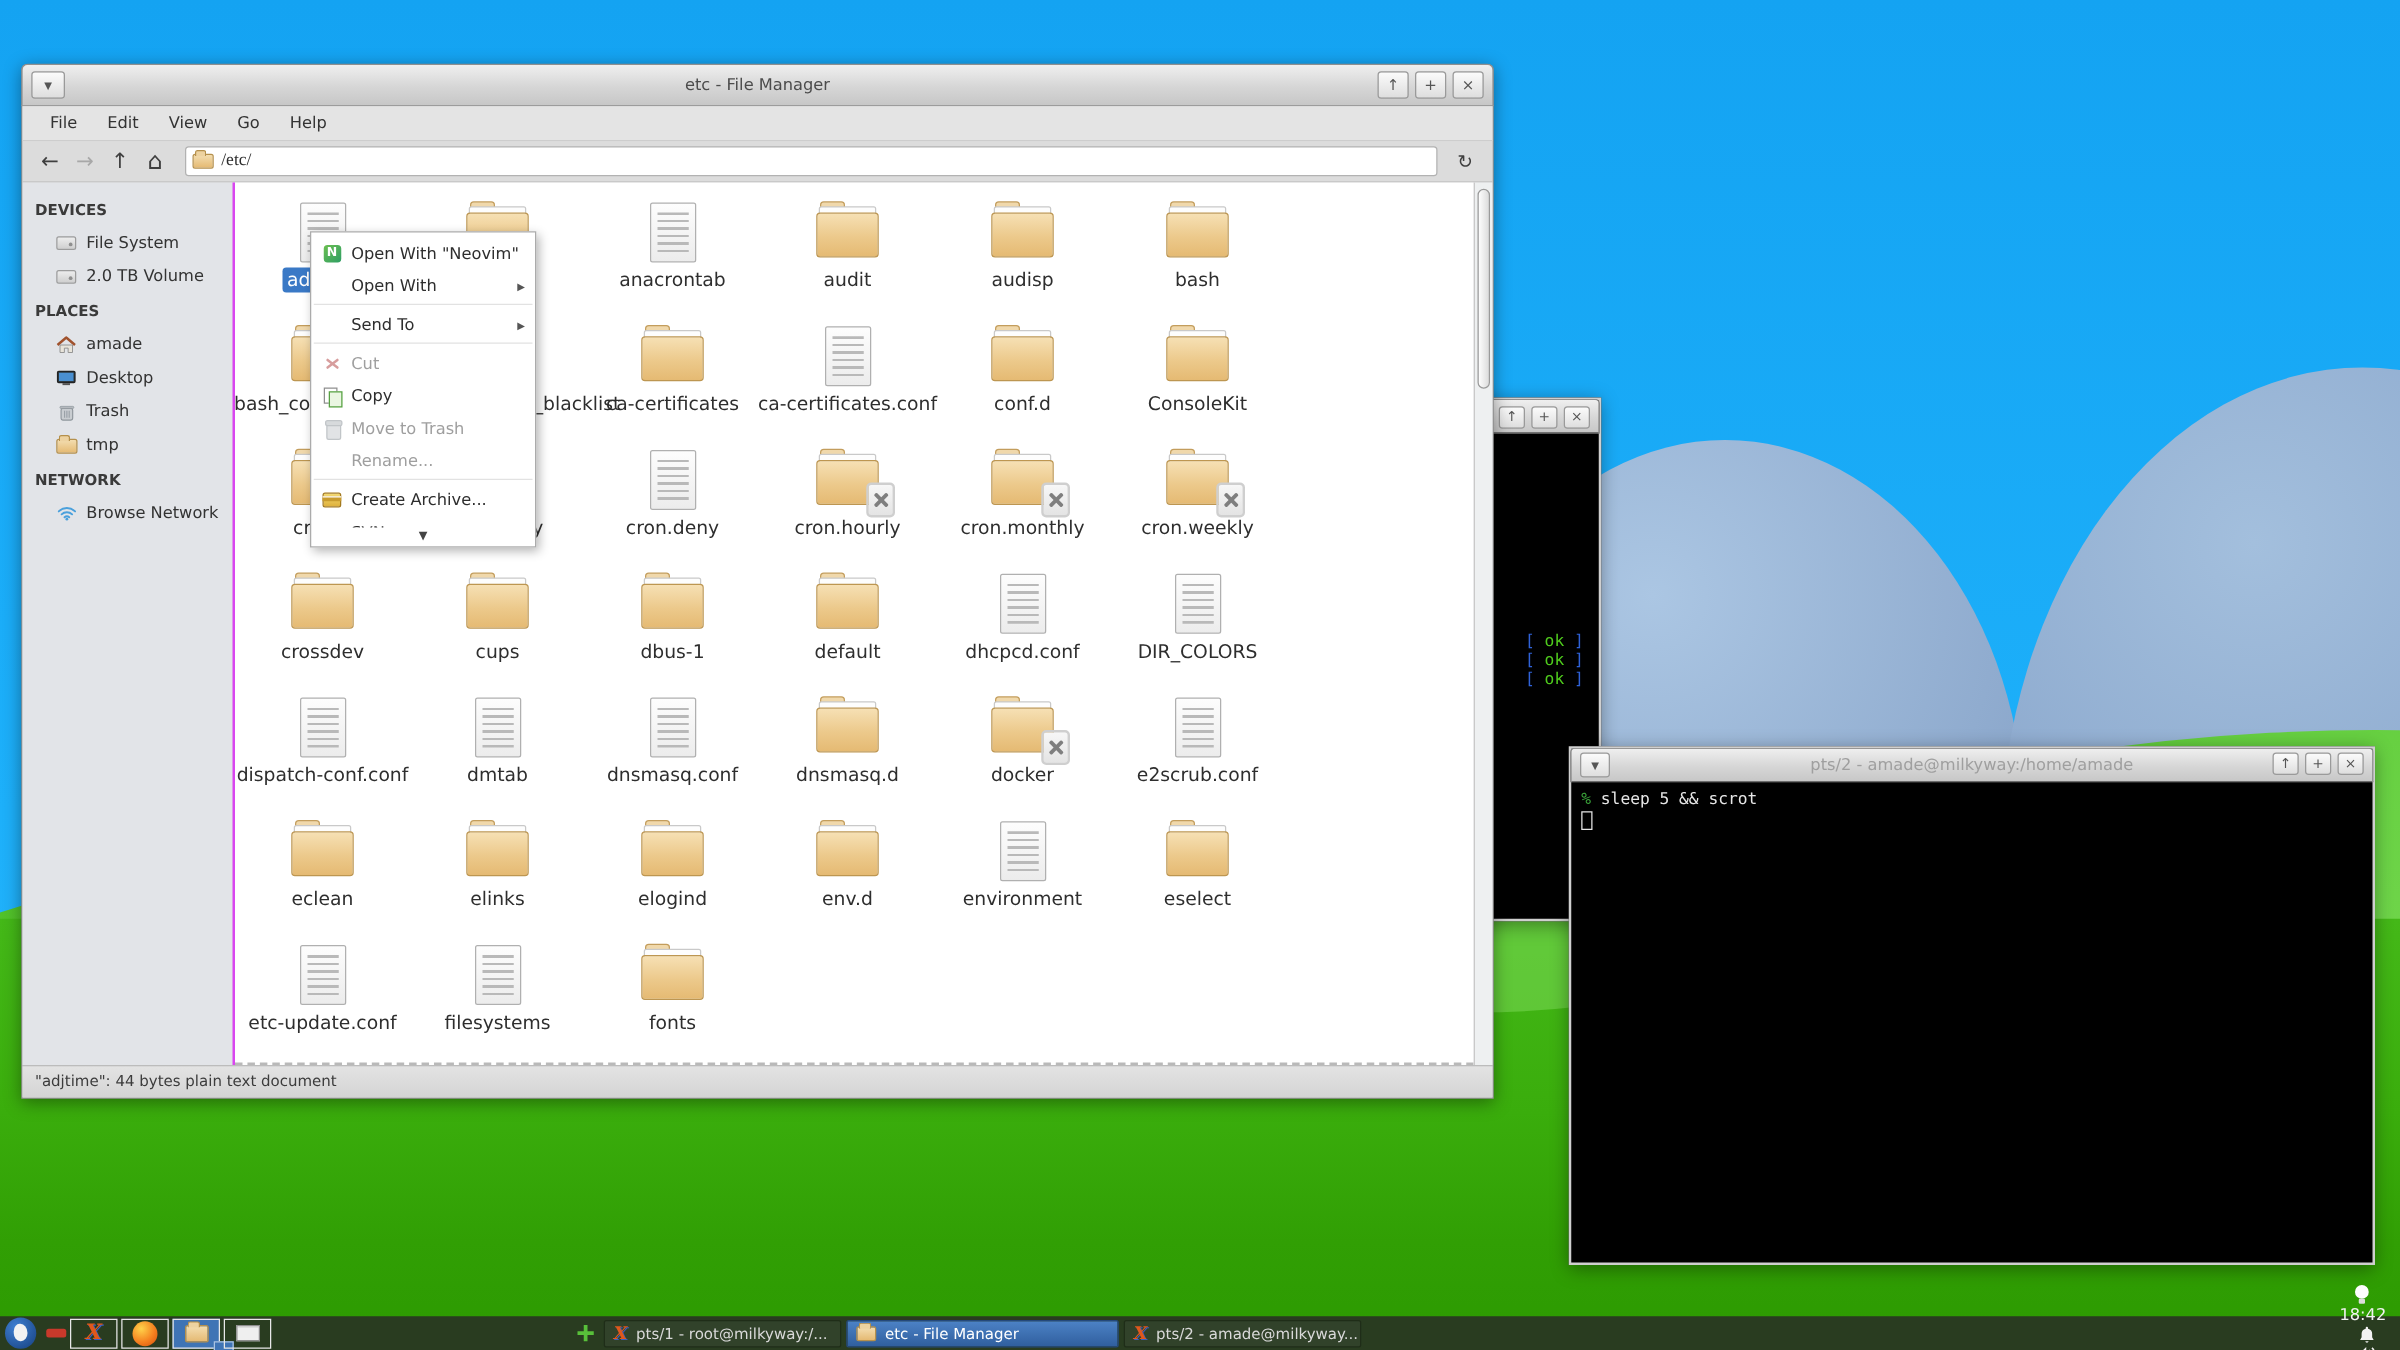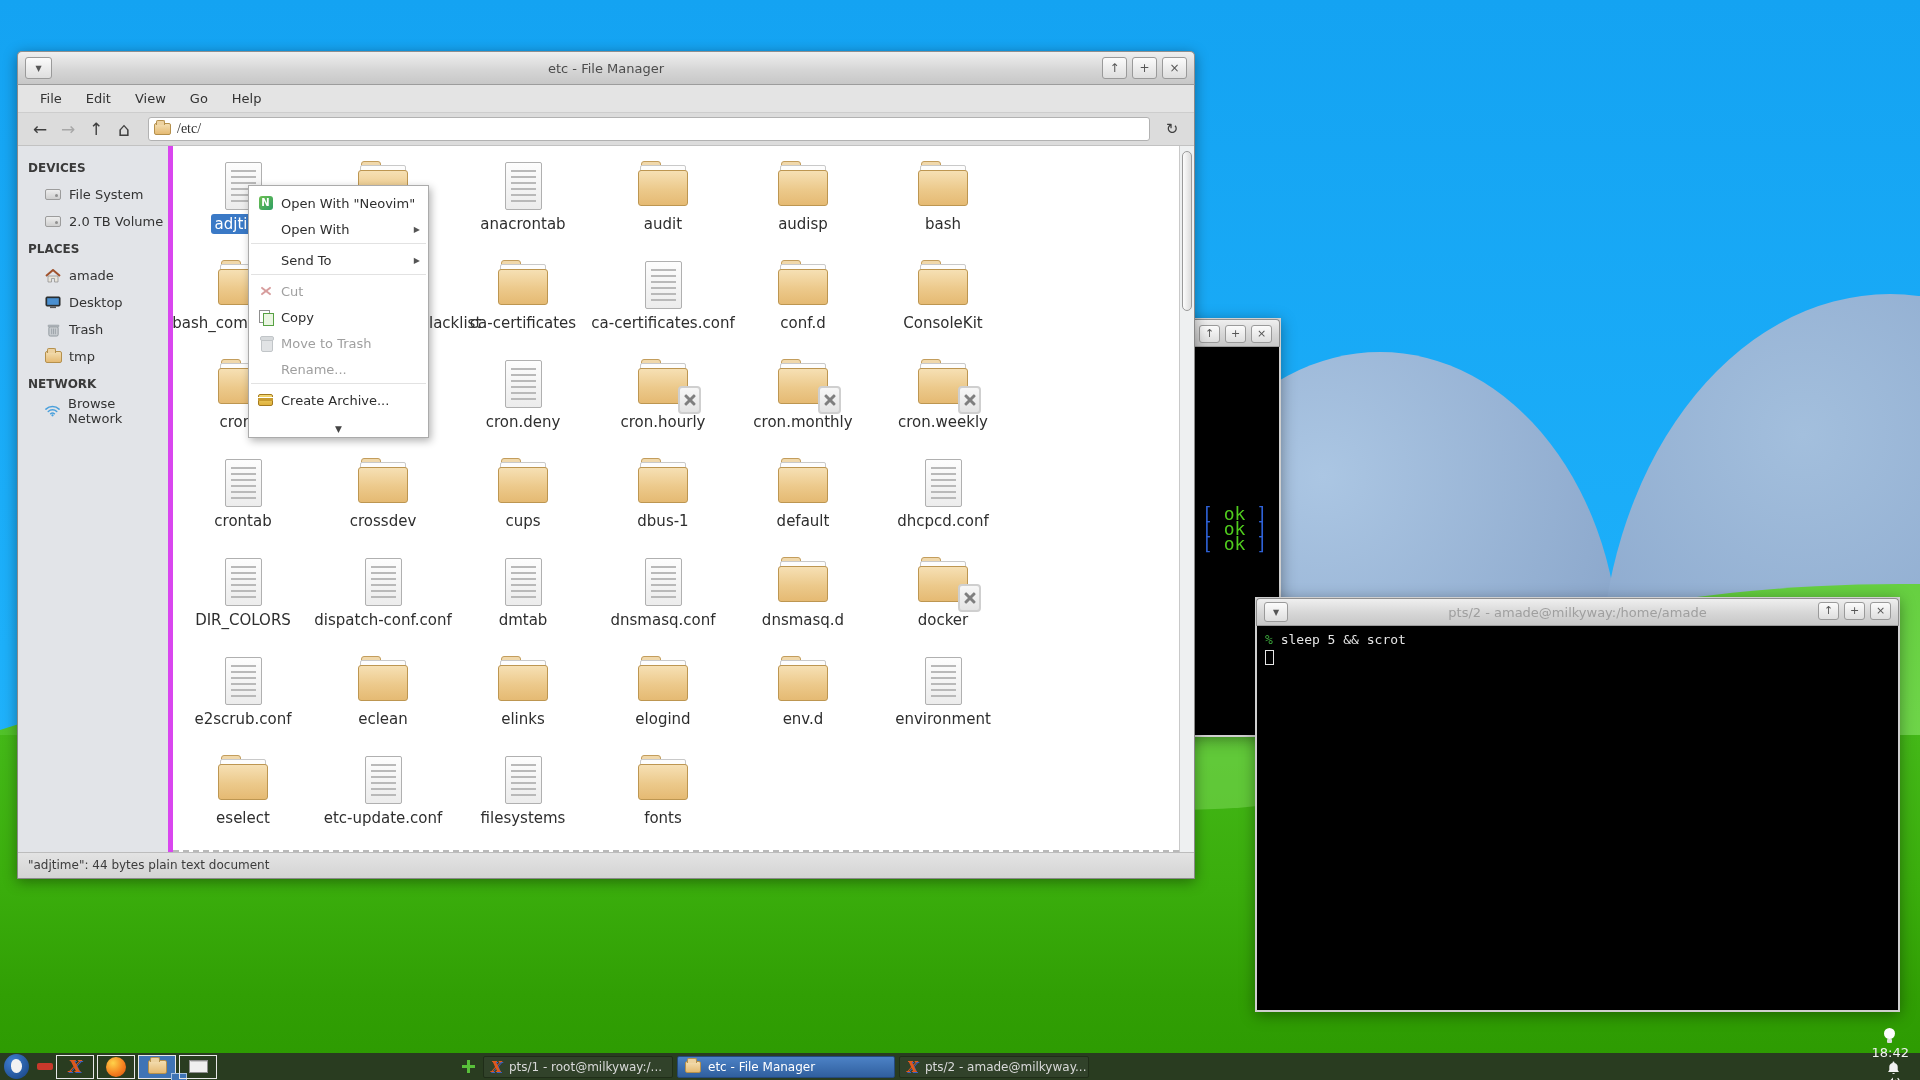--- a/index.html
+++ b/index.html
@@ -42,21 +42,21 @@
   #fm { left:17px; top:51px; width:1178px; height:828px; background:#dcdcdc; border:1px solid #8a8a8a; border-radius:5px 5px 0 0; display:flex; flex-direction:column; }
   #fm .titlebar { margin:-1px -1px 0 -1px; }
   #fm-menubar { height:28px; background:#e4e4e4; display:flex; align-items:center; padding-left:10px; border-bottom:1px solid #cdcdcd; }
   .mitem { font-size:13px; color:#333; padding:4px 12px; }
   #fm-toolbar { height:33px; background:#dcdcdc; display:flex; align-items:center; padding:0 8px; border-bottom:1px solid #c2c2c2; }
   .nav-btn { width:28px; height:26px; text-align:center; line-height:26px; font-size:17px; color:#3f3f3f; border-radius:3px; }
   .nav-btn.disabled { color:#a8a8a8; }
   #path-entry { flex:1; height:24px; margin:0 8px 0 10px; background:#fff; border:1px solid #b2b2b2; border-radius:3px; display:flex; align-items:center; padding-left:5px; }
   #path-entry .txt { font-size:14px; color:#2e2e2e; margin-left:6px;font-family:Liberation Serif, serif; }
   #fm-main { flex:1; display:flex; min-height:0; }
-  #sidebar { width:155px; background:#e2e4e8; border-right:5px solid #d946ef; padding-top:8px; overflow:hidden; }
+  #sidebar { width:170px; background:#e2e4e8; border-right:2px solid #d946ef; padding-top:8px; overflow:hidden; }
   .sb-header { font-size:12px; font-weight:bold; color:#3a3a3a; padding:7px 0 6px 10px; }
   .sb-item { display:flex; align-items:center; height:27px; padding-left:26px; font-size:13px; color:#333; }
   .sb-item .sb-ico { width:18px; display:inline-flex; justify-content:center; margin-right:7px; }
   #files-wrap { flex:1; position:relative; background:#fff; overflow:hidden; }
   #grid { display:grid; grid-template-columns:repeat(6,140px); grid-auto-rows:99px; padding-top:14px; }
   .gcell { display:flex; flex-direction:column; align-items:center; }
   .gicon { position:relative; width:52px; height:52px; display:flex; align-items:center; justify-content:center; }
   .glabel { font-size:15px; color:#2e2e2e; margin-top:2px; white-space:nowrap; padding:1px 4px; border-radius:3px; }
   .glabel.sel { background:#3a79c6; color:#fff; }
   .dashline { position:absolute; bottom:0; left:0; right:0; border-top:2px dashed #b9b9b9; }
@@ -98,21 +98,21 @@
   .mi-trash::before { content:""; position:absolute; left:1px; top:3px; width:10px; height:11px; background:#c9cdd1; border:1px solid #8f969c; border-radius:2px; }
   .mi-trash::after { content:""; position:absolute; left:0; top:0; width:12px; height:3px; background:#b7bcc1; border:1px solid #8f969c; border-radius:2px; }
   .mi-archive { position:relative; width:15px; height:12px; background:linear-gradient(180deg,#f3d974,#dfb13c); border:1px solid #a3791f; border-radius:2px; }
   .mi-archive::before { content:""; position:absolute; left:-1px; top:2px; right:-1px; height:3px; background:#c89b2e; border-top:1px solid #fff; }
   .mi-svn { width:14px; height:7px; border-radius:4px; background:#8fb7cf; }
 
   
   .term { border:2px solid #cfcfcf; background:#000; }
   .term .titlebar { height:28px; margin:-1px; border-radius:4px 4px 0 0; }
   #term-back { left:1003px; top:318px; width:278px; height:419px; }
-  #term-back .oklines { position:absolute; right:12px; top:186px; font-family:"DejaVu Sans Mono",monospace; font-size:18px; line-height:15px; white-space:pre; }
+  #term-back .oklines { position:absolute; right:12px; top:186px; font-family:"DejaVu Sans Mono",monospace; font-size:13px; line-height:15px; white-space:pre; }
   .ok-b { color:#2f62d8; } .ok-g { color:#4fcb1d; }
   #term-front { left:1255px; top:597px; width:645px; height:415px; }
   #term-front .content { padding:6px 8px; font-family:"DejaVu Sans Mono",monospace; font-size:13px; line-height:17px; color:#e6e6e6; }
   .prompt { color:#3aa33a; }
   .cursor-block { display:inline-block; width:9px; height:15px; border:1px solid #e6e6e6; vertical-align:middle; }
 
   
   #taskbar { position:absolute; left:0; bottom:0; width:1920px; height:27px; background:#293c20; display:flex; align-items:center; z-index:50; }
   #tb-left { display:flex; align-items:center; margin-left:4px; }
   .launch-box { width:38px; height:24px; border:1px solid #e8e8e8; margin-left:3px; display:flex; align-items:center; justify-content:center; position:relative; }
@@ -443,28 +443,20 @@
                 </div>
                 <div class="emblem">
                   <i></i>
                   <i></i>
                 </div>
               </div>
               <div class="glabel">cron.weekly</div>
             </div>
             <div class="gcell">
               <div class="gicon">
-                <div class="i-file">
-                  <div class="lines"></div>
-                </div>
-              </div>
-              <div class="glabel">crontab</div>
-            </div>
-            <div class="gcell">
-              <div class="gicon">
                 <div class="i-folder">
                   <div class="tab"></div>
                   <div class="lip"></div>
                   <div class="bodyp"></div>
                 </div>
               </div>
               <div class="glabel">crossdev</div>
             </div>
             <div class="gcell">
               <div class="gicon">

